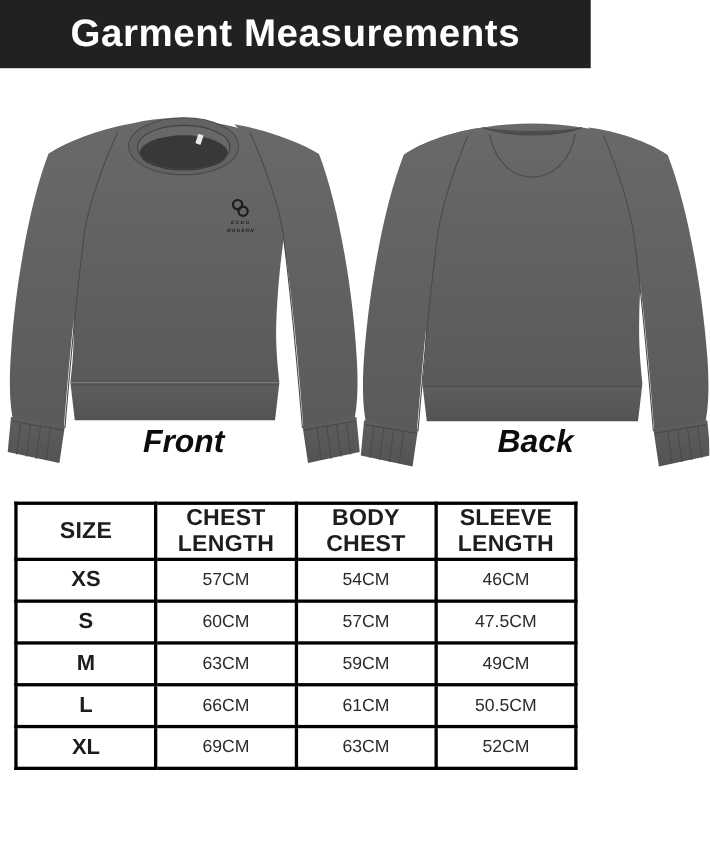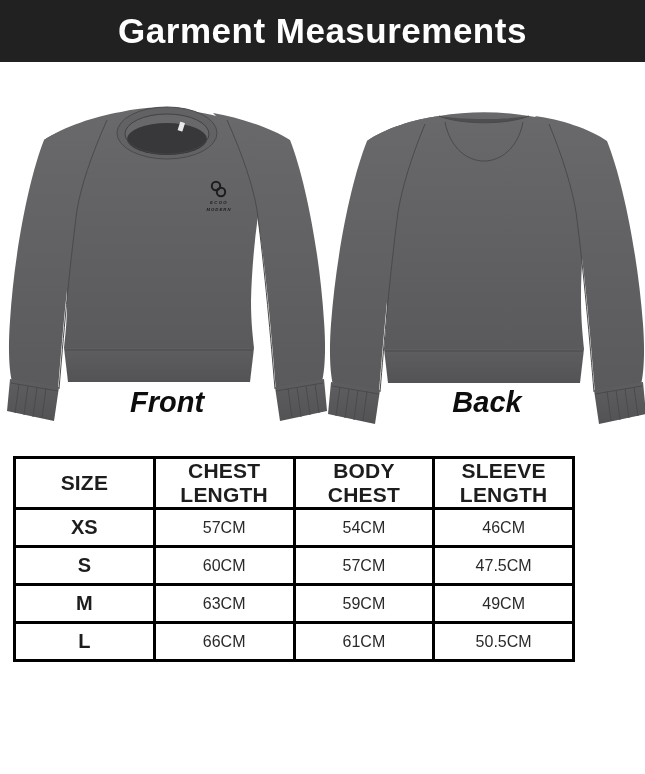--- a/index.html
+++ b/index.html
@@ -9,21 +9,21 @@
     width: 645px;
     height: 774px;
     background: #ffffff;
     overflow: hidden;
     margin: 0 auto;
   }
   
   .banner {
     position: absolute;
     left: 0; top: 0;
-    width: 645px; height: 62px;
+    width: 537px; height: 62px;
     background: #212121;
     display: flex;
     align-items: center;
     justify-content: center;
     text-align: right;
   }
   .banner h1 {
     margin: 0;
     color: #ffffff;
     font-size: 35px;
@@ -51,21 +51,21 @@
     text-align: center;
     font-size: 29px;
     font-weight: 700;
     color: #0d0d0d;
   }
   .seam { stroke: #4a4a4c; stroke-width: 1; fill: none; }
   
   table.size-table {
     position: absolute;
     left: 13px; top: 456px;
-    width: 562px;
+    width: 512px;
     border-collapse: collapse;
     table-layout: fixed;
     background: #ffffff;
   }
   table.size-table th, table.size-table td {
     border: 3px solid #000000;
     text-align: center;
     vertical-align: middle;
     padding: 0;
     color: #1d1d1d;
@@ -237,16 +237,22 @@
         <td class="value-cell">63CM</td>
         <td class="value-cell">59CM</td>
         <td class="value-cell">49CM</td>
       </tr>
       <tr>
         <th class="size-cell">L</th>
         <td class="value-cell">66CM</td>
         <td class="value-cell">61CM</td>
         <td class="value-cell">50.5CM</td>
       </tr>
+      <tr>
+        <th class="size-cell">XL</th>
+        <td class="value-cell">69CM</td>
+        <td class="value-cell">63CM</td>
+        <td class="value-cell">52CM</td>
+      </tr>
     </tbody>
   </table>
 
 </div>
 
 </body></html>

